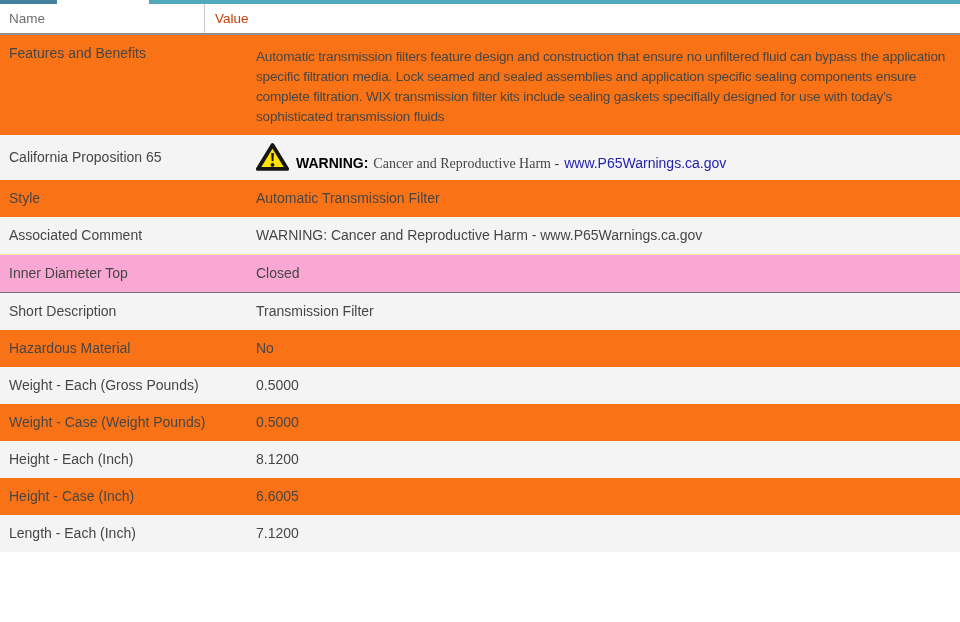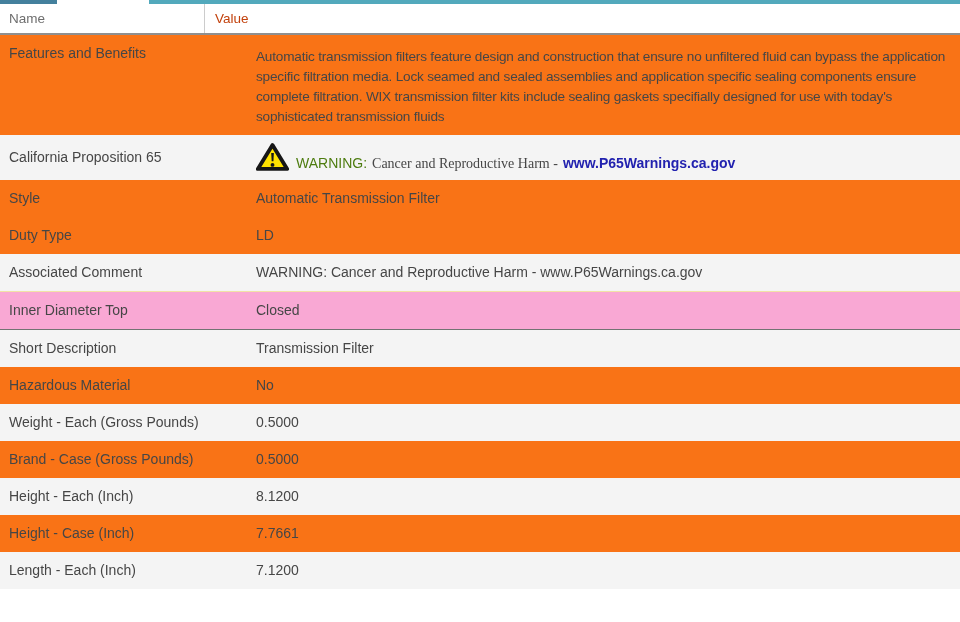--- a/index.html
+++ b/index.html
@@ -27,23 +27,23 @@
   
   .row.features .cell-value{
     padding-top:12px;padding-bottom:8px;line-height:20px;
     font-size:13.6px;letter-spacing:-0.2px;padding-right:4px;
   }
   
   .row.prop65{align-items:center;}
   .row.prop65 .cell-value{display:flex;align-items:flex-end;padding-top:7px;padding-bottom:8px;}
   .warn-icon{display:block;margin-right:7px;}
   .warn-icon svg{display:block;}
-  .warn-label{font-weight:normal;color:#4d7c0f;margin-right:5px;}
+  .warn-label{font-weight:bold;color:#000000;margin-right:5px;}
   .warn-text{margin-right:5px;font-family:Liberation Serif, serif;}
-  .p65-link{font-weight:bold;color:#2222af;text-decoration:none;}
+  .p65-link{font-weight:normal;color:#2222af;text-decoration:none;}
 </style>
 </head>
 <body>
 
 <div class="tabstrip">
   <div class="tab-dark"></div>
   <div class="tab-gap"></div>
 </div>
 
 <div class="header-row">
@@ -72,24 +72,20 @@
   <a class="p65-link" href="#">www.P65Warnings.ca.gov</a>
 </div>
   </div>
 
   <div class="row">
     <div class="cell-name">Style</div>
     <div class="cell-value">Automatic Transmission Filter</div>
   </div>
 
 
-  <div class="row">
-    <div class="cell-name">Duty Type</div>
-    <div class="cell-value">LD</div>
-  </div>
 
   <div class="row alt">
     <div class="cell-name">Associated Comment</div>
     <div class="cell-value">WARNING: Cancer and Reproductive Harm - www.P65Warnings.ca.gov</div>
   </div>
 
   <div class="row highlight">
     <div class="cell-name">Inner Diameter Top</div>
     <div class="cell-value">Closed</div>
   </div>
@@ -103,31 +99,31 @@
     <div class="cell-name">Hazardous Material</div>
     <div class="cell-value">No</div>
   </div>
 
   <div class="row alt">
     <div class="cell-name">Weight - Each (Gross Pounds)</div>
     <div class="cell-value">0.5000</div>
   </div>
 
   <div class="row">
-    <div class="cell-name">Brand - Case (Gross Pounds)</div>
+    <div class="cell-name">Weight - Case (Weight Pounds)</div>
     <div class="cell-value">0.5000</div>
   </div>
 
   <div class="row alt">
     <div class="cell-name">Height - Each (Inch)</div>
     <div class="cell-value">8.1200</div>
   </div>
 
   <div class="row">
     <div class="cell-name">Height - Case (Inch)</div>
-    <div class="cell-value">7.7661</div>
+    <div class="cell-value">6.6005</div>
   </div>
 
   <div class="row alt">
     <div class="cell-name">Length - Each (Inch)</div>
     <div class="cell-value">7.1200</div>
   </div>
 </div>
 
 </body></html>

